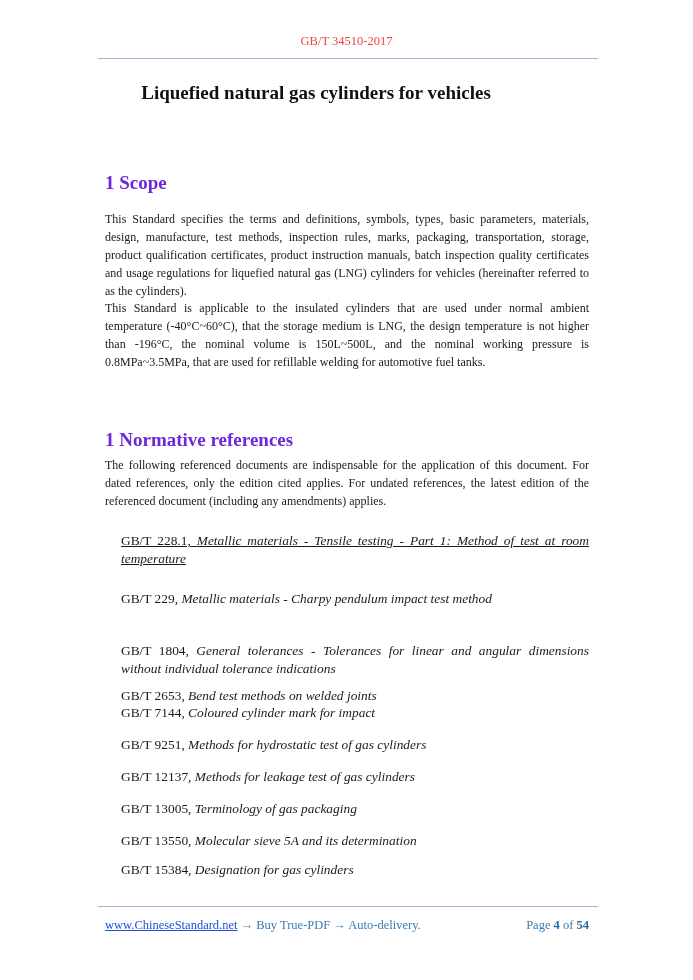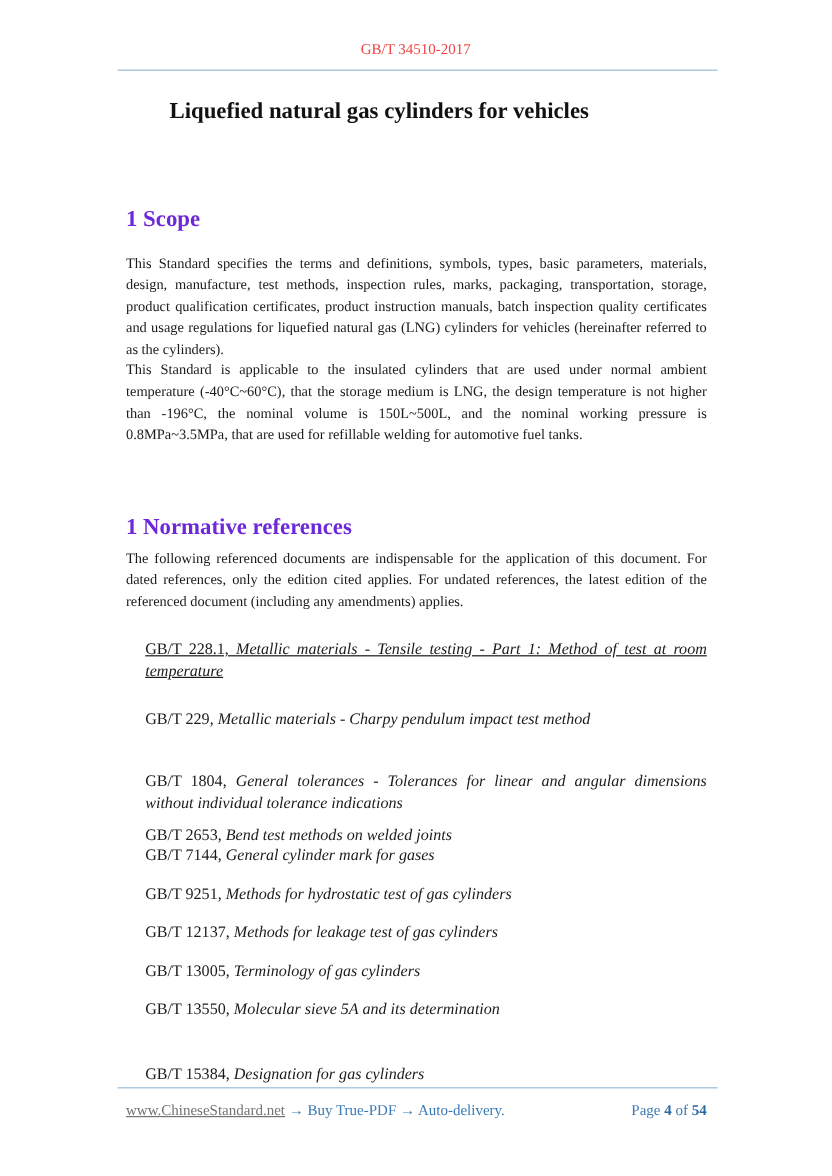--- a/index.html
+++ b/index.html
@@ -10,21 +10,21 @@
   .hdr-line { position: absolute; top: 58px; left: 98px; width: 500px; height: 1px; background: #9bbbd6; }
   .title { position: absolute; top: 82px; left: 0; width: 632px; text-align: center;
            font-weight: bold; font-size: 19px; color: #111; }
   .content { position: absolute; left: 105px; width: 484px; }
   h2 { margin: 0; font-size: 19px; font-weight: bold; color: #6d28d9; }
   p.body { margin: 0; font-size: 12px; line-height: 18px; text-align: justify; }
   .ref { position: absolute; left: 121px; width: 468px; font-size: 13.4px; line-height: 18px; text-align: justify; margin: 0; }
   .ref i { font-style: italic; }
   .ftr-line { position: absolute; top: 906px; left: 98px; width: 500px; height: 1px; background: #9bbbd6; }
   .ftr { position: absolute; top: 918px; left: 105px; width: 484px; font-size: 12.5px; color: #3a7bb5; }
-  .ftr a { color: #737373; text-decoration: underline; }
+  .ftr a { color: #1d4ed8; text-decoration: underline; }
   .ftr .right { position: absolute; right: 0; top: 0; }
   .ftr b { font-weight: bold; color: #2b6aa3; }
 </style>
 </head>
 <body>
 
 <div class="hdr">GB/T 34510-2017</div>
 <div class="hdr-line"></div>
 
 <div class="title">Liquefied natural gas cylinders for vehicles</div>
@@ -43,26 +43,26 @@
   <h2>1 Normative references</h2>
 </div>
 <div class="content" style="top:456px;">
   <p class="body">The following referenced documents are indispensable for the application of this document. For dated references, only the edition cited applies. For undated references, the latest edition of the referenced document (including any amendments) applies.</p>
 </div>
 
 <p class="ref" style="top:532px;text-decoration:underline;"><span>GB/T 228.1,</span> <i>Metallic materials - Tensile testing - Part 1: Method of test at room temperature</i></p>
 <p class="ref" style="top:590px;"><span>GB/T 229,</span> <i>Metallic materials - Charpy pendulum impact test method</i></p>
 <p class="ref" style="top:622px;margin-top:20px;"><span>GB/T 1804,</span> <i>General tolerances - Tolerances for linear and angular dimensions without individual tolerance indications</i></p>
 <p class="ref" style="top:672px;margin-top:15px;"><span>GB/T 2653,</span> <i>Bend test methods on welded joints</i></p>
-<p class="ref" style="top:704px;"><span>GB/T 7144,</span> <i>General cylinder mark for gases</i></p>
+<p class="ref" style="top:704px;"><span>GB/T 7144,</span> <i>Coloured cylinder mark for impact</i></p>
 <p class="ref" style="top:736px;"><span>GB/T 9251,</span> <i>Methods for hydrostatic test of gas cylinders</i></p>
 <p class="ref" style="top:768px;"><span>GB/T 12137,</span> <i>Methods for leakage test of gas cylinders</i></p>
-<p class="ref" style="top:800px;"><span>GB/T 13005,</span> <i>Terminology of gas cylinders</i></p>
+<p class="ref" style="top:800px;"><span>GB/T 13005,</span> <i>Terminology of gas packaging</i></p>
 <p class="ref" style="top:832px;"><span>GB/T 13550,</span> <i>Molecular sieve 5A and its determination</i></p>
-<p class="ref" style="top:886px;"><span>GB/T 15384,</span> <i>Designation for gas cylinders</i></p>
+<p class="ref" style="top:861px;"><span>GB/T 15384,</span> <i>Designation for gas cylinders</i></p>
 
 <div class="ftr-line"></div>
 <div class="ftr">
   <a>www.ChineseStandard.net</a><span> → Buy True-PDF → Auto-delivery.</span>
   <span class="right">
     <span>Page</span>
     <b>4</b>
     <span>of</span>
     <b>54</b>
   </span>

